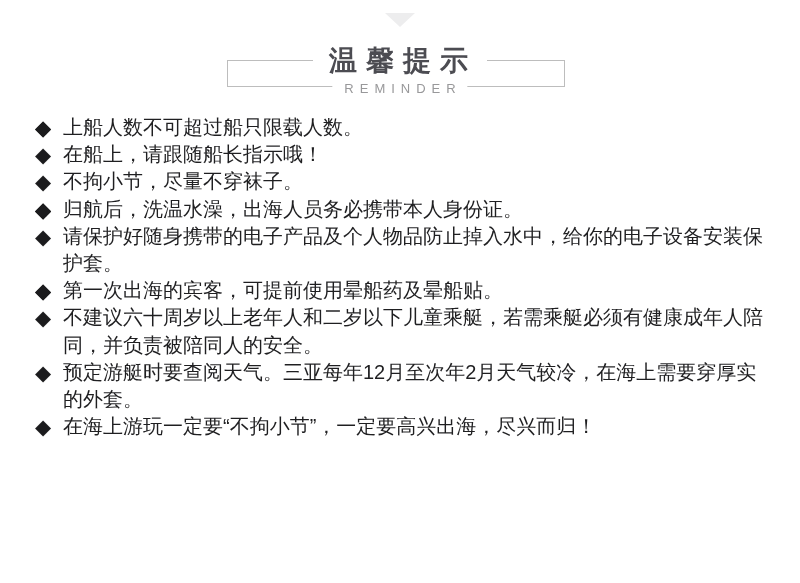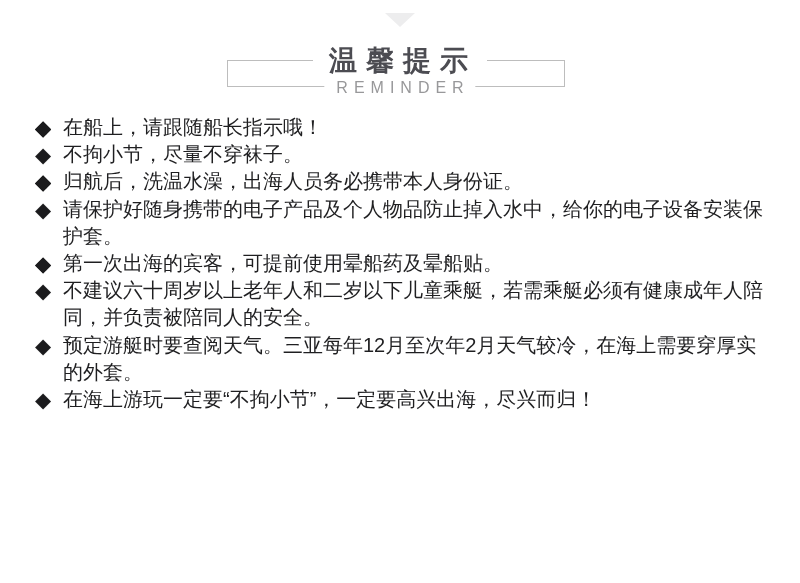--- a/index.html
+++ b/index.html
@@ -46,21 +46,21 @@
     color: var(--title_color, #4c4c52);
     white-space: nowrap;
   }
   .page-subtitle {
     position: absolute;
     left: 50%;
     top: 88px;
     transform: translate(-50%, -50%);
     background: var(--background, #ffffff);
     padding: 0 6px 0 12px;
-    font-size: 16px;
+    font-size: 13px;
     letter-spacing: 6px;
     color: var(--subtitle_color, #98989a);
     white-space: nowrap;
   }
   
   .list {
     position: absolute;
     top: 114px;
     left: 0;
     right: 0;
@@ -97,20 +97,21 @@
   </div>
 
   <ul class="list">
 
       <li class="item">
         <span class="bullet">◆</span>
       </li>
 
       <li class="item">
         <span class="bullet">◆</span>
+        <span class="text">上船人数不可超过船只限载人数。</span>
       </li>
 
       <li class="item">
         <span class="bullet">◆</span>
         <span class="text">在船上，请跟随船长指示哦！</span>
       </li>
 
       <li class="item">
         <span class="bullet">◆</span>
         <span class="text">不拘小节，尽量不穿袜子。</span>

